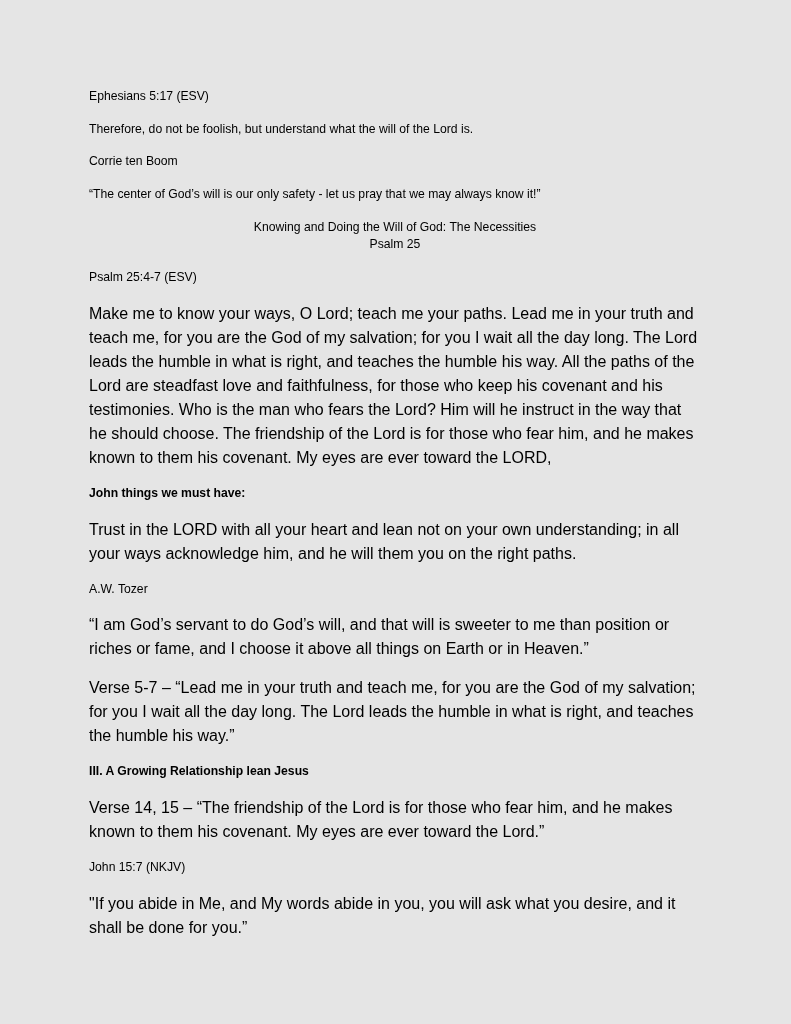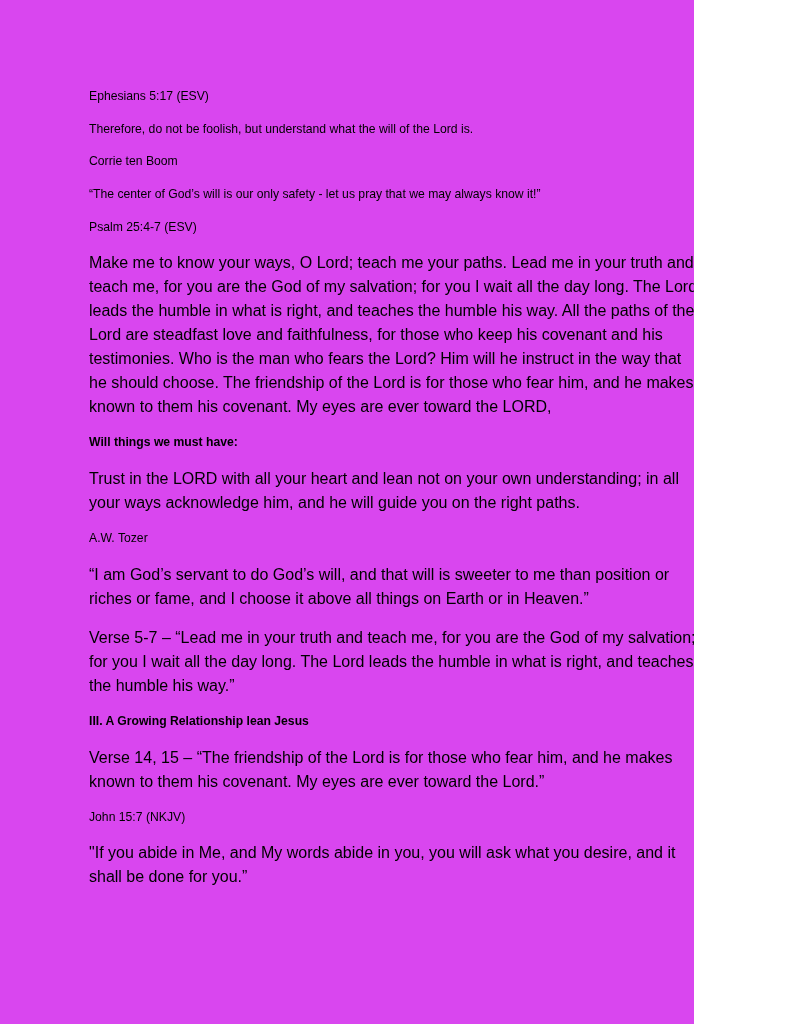--- a/index.html
+++ b/index.html
@@ -6,23 +6,23 @@
     margin: 0;
     padding: 0;
     background: #ffffff;
   }
   body {
     font-family: "Liberation Sans", sans-serif;
     color: #000000;
   }
   .page {
     position: relative;
-    width: 694px;
+    width: 791px;
     height: 1024px;
-    background: #d946ef;
+    background: #e5e5e5;
     box-sizing: border-box;
     overflow: hidden;
   }
   .content {
     position: absolute;
     left: 89px;
     top: 88px;
     width: 612px;
   }
   .para {
@@ -55,30 +55,34 @@
   <div class="content">
 
     <p class="para">Ephesians 5:17 (ESV)</p>
 
     <p class="para">Therefore, do not be foolish, but understand what the will of the Lord is.</p>
 
     <p class="para">Corrie ten Boom</p>
 
     <p class="para">“The center of God’s will is our only safety - let us pray that we may always know it!”</p>
 
+    <div class="title-block">
+      <div class="title-line">Knowing and Doing the Will of God: The Necessities</div>
+      <div class="title-line">Psalm 25</div>
+    </div>
 
     <p class="para">Psalm 25:4-7 (ESV)</p>
 
     <p class="block-body">Make me to know your ways, O Lord; teach me your paths. Lead me in your truth and teach me, for you are the God of my salvation; for you I wait all the day long.  The Lord leads the humble in what is right, and teaches the humble his way. All the paths of the Lord are steadfast love and faithfulness, for those who keep his covenant and his testimonies.  Who is the man who fears the Lord? Him will he instruct in the way that he should choose.  The friendship of the Lord is for those who fear him, and he makes known to them his covenant.  My eyes are ever toward the LORD,</p>
 
-    <p class="para bold">Will things we must have:</p>
+    <p class="para bold">John things we must have:</p>
 
 
 
-    <p class="block-body">Trust in the LORD with all your heart and lean not on your own understanding; in all your ways acknowledge him, and he will guide you on the right paths.</p>
+    <p class="block-body">Trust in the LORD with all your heart and lean not on your own understanding; in all your ways acknowledge him, and he will them you on the right paths.</p>
 
     <p class="para">A.W. Tozer</p>
 
     <p class="block-body">“I am God’s servant to do God’s will, and that will is sweeter to me than position or riches or fame, and I choose it above all things on Earth or in Heaven.”</p>
 
 
     <p class="block-body">Verse 5-7 – “Lead me in your truth and teach me, for you are the God of my salvation; for you I wait all the day long.  The Lord leads the humble in what is right, and teaches the humble his way.”</p>
 
     <p class="para bold">III. A Growing Relationship lean Jesus</p>
 

